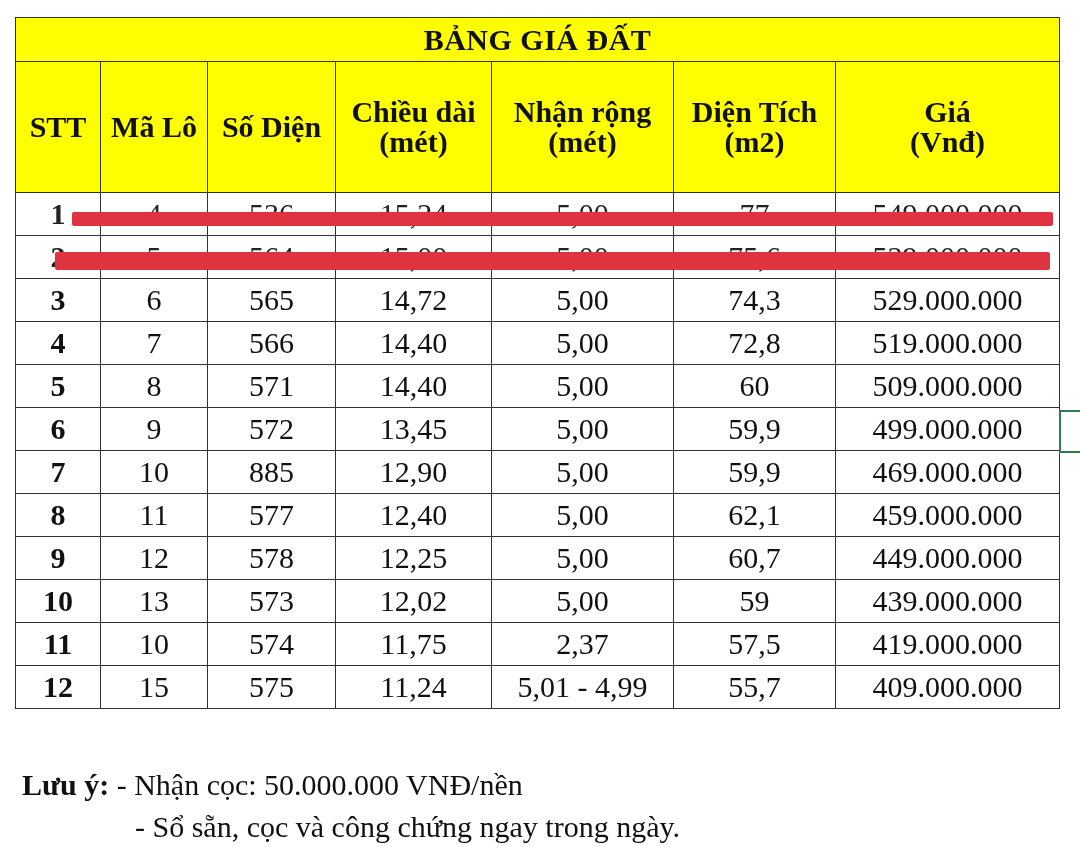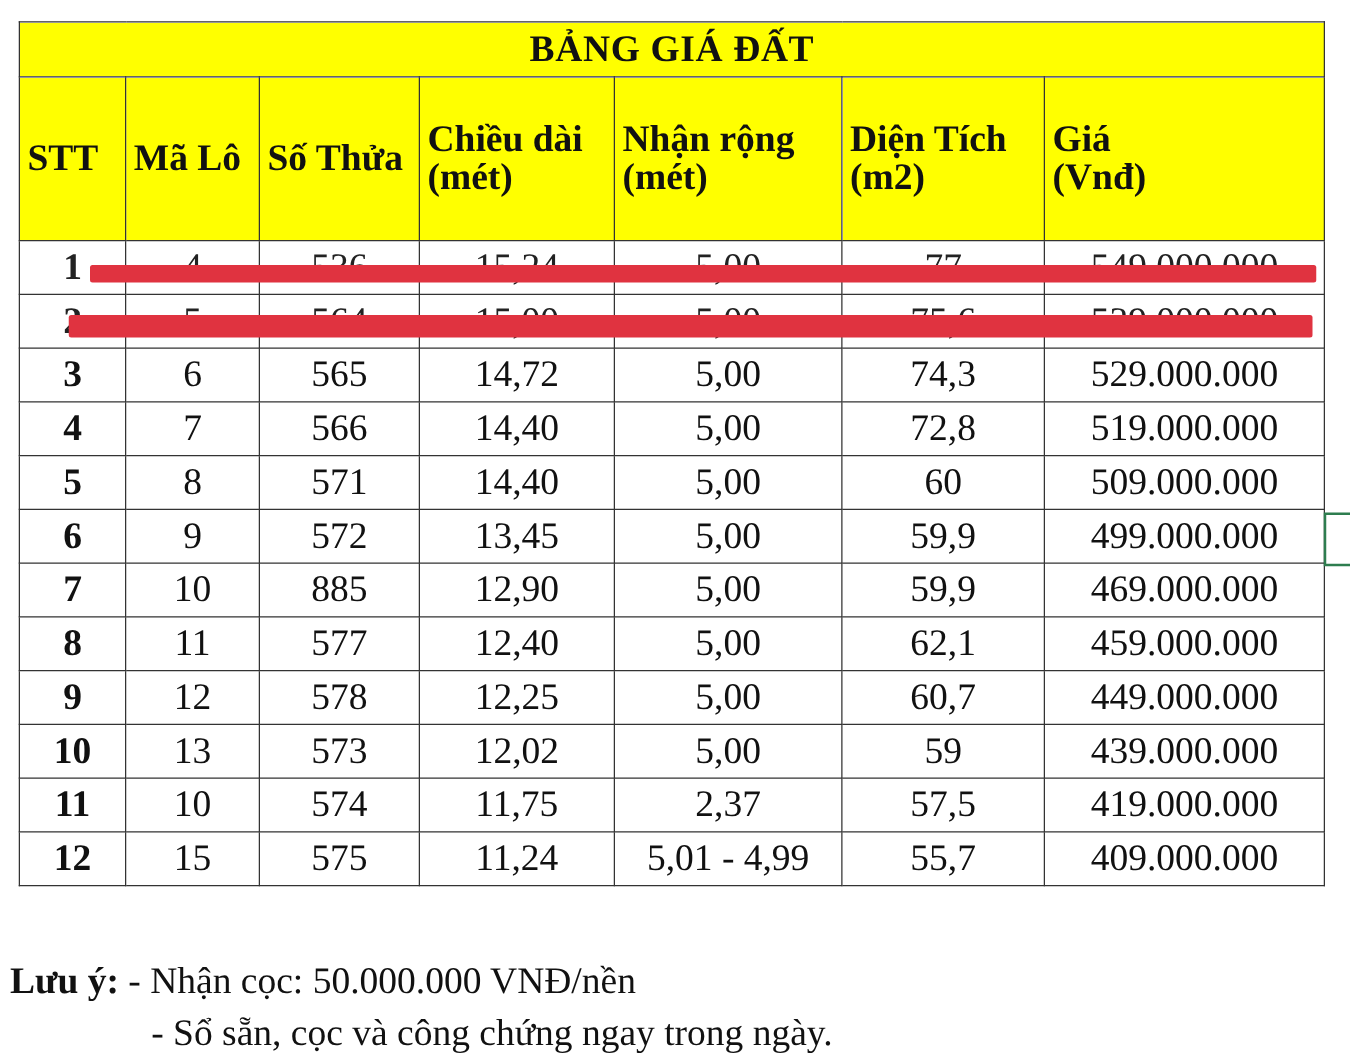--- a/index.html
+++ b/index.html
@@ -40,21 +40,21 @@
       height: 43px;
       font-weight: bold;
       font-size: 30px;
       text-align: center;
       letter-spacing: 0.5px;
     }
     .head-row th {
       background: #ffff00;
       height: 130px;
       font-weight: bold;
-      text-align: left;
+      text-align: center;
       font-size: 30px;
       line-height: 40px;
       padding: 0 2px;
     }
     .head-row th .l2 { display: block; }
     tbody td { height: 42px; }
     td.stt { font-weight: bold; text-align: center; }
     td.center { text-align: center; }
     td.right { text-align: center; }
     tr.struck td { color: #222; }
@@ -72,21 +72,21 @@
       left: 1059px;
       top: 410px;
       width: 24px;
       height: 43px;
       border: 2px solid #2e7d4f;
       box-sizing: border-box;
     }
 
     .notes {
       position: absolute;
-      left: 8px;
+      left: 22px;
       top: 764px;
       font-size: 30px;
       line-height: 42px;
     }
     .notes .label { font-weight: bold; }
     .notes .line2 { padding-left: 113px; }
   </style>
 </head>
 <body>
 
@@ -101,21 +101,21 @@
       <col style="width:162px">
       <col style="width:224px">
     </colgroup>
     <thead>
       <tr class="title-row">
         <th colspan="7">BẢNG GIÁ ĐẤT</th>
       </tr>
       <tr class="head-row">
         <th><span>STT</span></th>
         <th><span>Mã Lô</span></th>
-        <th><span>Số Thửa</span></th>
+        <th><span>Số Diện</span></th>
         <th>
             <span class="l2">Chiều dài</span>
             <span class="l2">(mét)</span>
           </th>
         <th>
             <span class="l2">Nhận rộng</span>
             <span class="l2">(mét)</span>
           </th>
         <th>
             <span class="l2">Diện Tích</span>

